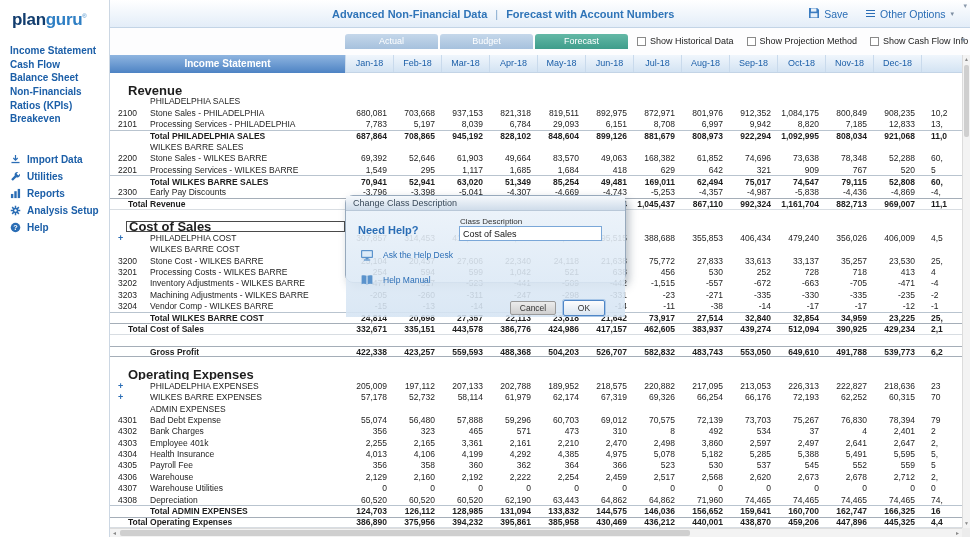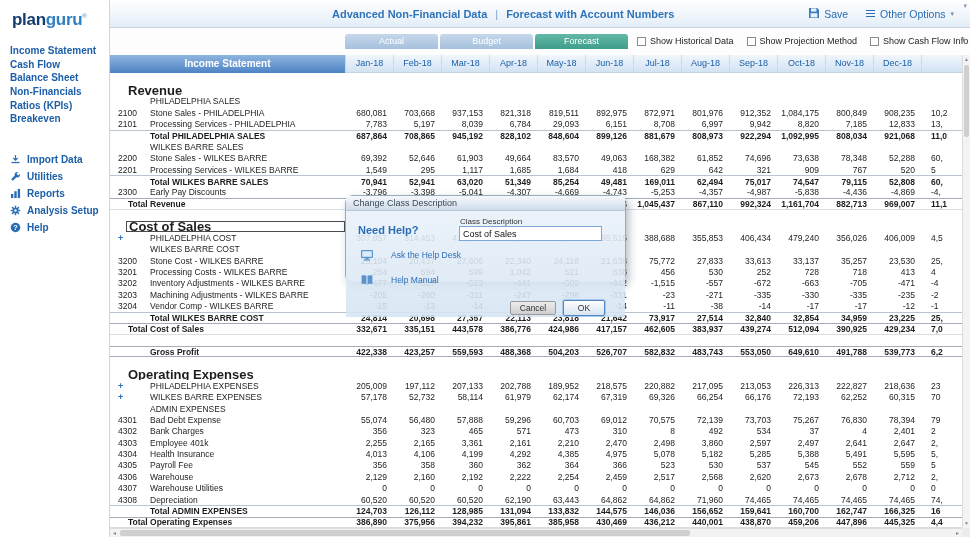--- a/index.html
+++ b/index.html
@@ -78,21 +78,21 @@
   .hs-right { right:0; }
   .hs-thumb { position:absolute; left:10px; top:1px; width:570px; height:6px; background:#cfcfcf; border-radius:2px; }
   .scroll-corner { position:absolute; left:962px; top:528px; width:8px; height:9px; background:#ececec; }
   
   .dialog { position:absolute; left:345px; top:195px; width:281px; height:88px; z-index:20;
     border:1px solid #97a9bc; border-radius:8px; box-shadow:3px 4px 9px rgba(50,70,90,.35); }
   .dlg-title { height:15px; line-height:15px; padding-left:7px; font-size:9px; color:#3a4a5a;
     background:linear-gradient(#f6f9fc,#cfdcea); border-bottom:1px solid #b9c8d8; }
   .dlg-body { position:relative; height:106px; background:linear-gradient(rgba(233,241,249,.88), rgba(213,228,243,.88)); }
   .dlg-needhelp { position:absolute; left:12px; top:13px; font-size:11px; font-weight:bold; color:#2a6db5; }
-  .dlg-helplink { position:absolute; left:14px; display:flex; align-items:center; gap:16px; font-size:8.5px; color:#2a6db5; cursor:default; }
+  .dlg-helplink { position:absolute; left:14px; display:flex; align-items:center; gap:8px; font-size:8.5px; color:#2a6db5; cursor:default; }
   .dlg-helplink.hl1 { top:37px; }
   .dlg-helplink.hl2 { top:62px; }
   .hicon { width:15px; height:14px; display:inline-flex; }
   .dlg-label { position:absolute; left:114px; top:6px; font-size:8px; color:#333; }
   .dlg-input { position:absolute; left:113px; top:15px; width:143px; height:15px; border:1px solid #7aa7d8;
     font-size:9px; padding:0 3px; background:#fff; font-family:inherit; color:#111; }
   .btn { position:absolute; font-family:inherit; font-size:8.5px; color:#333; border-radius:2px; cursor:default; }
   .btn-cancel { left:164px; top:90px; width:46px; height:14px; background:linear-gradient(#ececec,#cfcfcf); border:1px solid #9a9a9a; }
   .btn-ok { left:217px; top:89px; width:42px; height:16px; background:linear-gradient(#fdfdfd,#d9e5f2); border:1px solid #4f86c6; box-shadow:0 0 0 1px #a9c7e8; }
 </style>
@@ -552,21 +552,21 @@
         <div class="cell">443,578</div>
         <div class="cell">386,776</div>
         <div class="cell">424,986</div>
         <div class="cell">417,157</div>
         <div class="cell">462,605</div>
         <div class="cell">383,937</div>
         <div class="cell">439,274</div>
         <div class="cell">512,094</div>
         <div class="cell">390,925</div>
         <div class="cell">429,234</div>
-        <div class="cell last">7,0</div>
+        <div class="cell last">2,1</div>
       </div>
       <div class="row r-spacer"></div>
       <div class="row r-gross">
         <div class="lbl">
           <span class="lbl-text">Gross Profit</span>
         </div>
         <div class="cell">422,338</div>
         <div class="cell">423,257</div>
         <div class="cell">559,593</div>
         <div class="cell">488,368</div>

